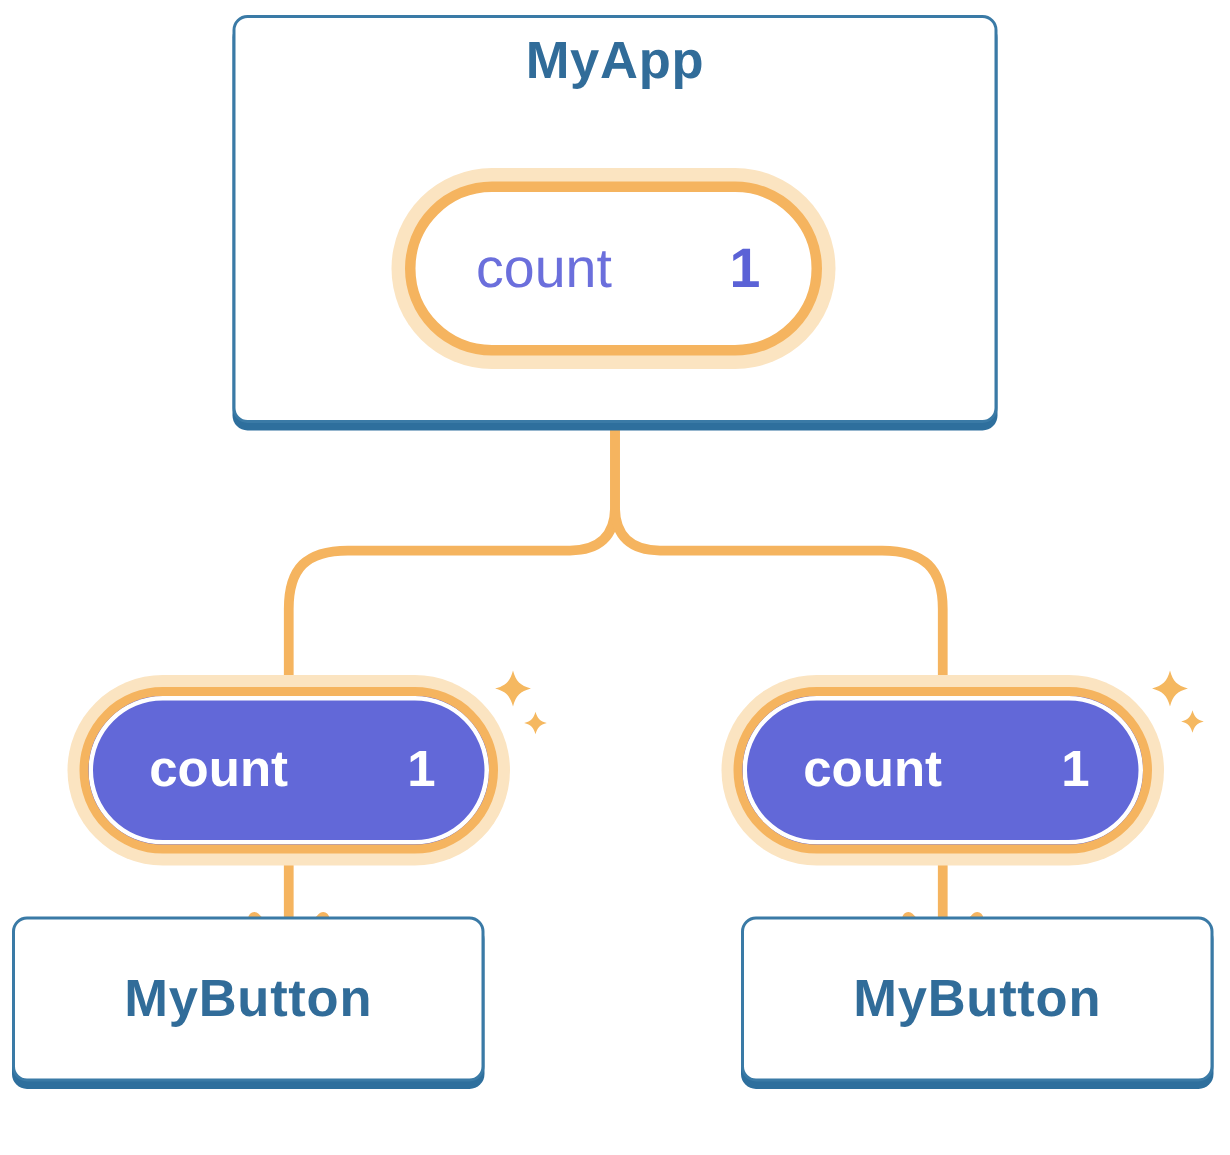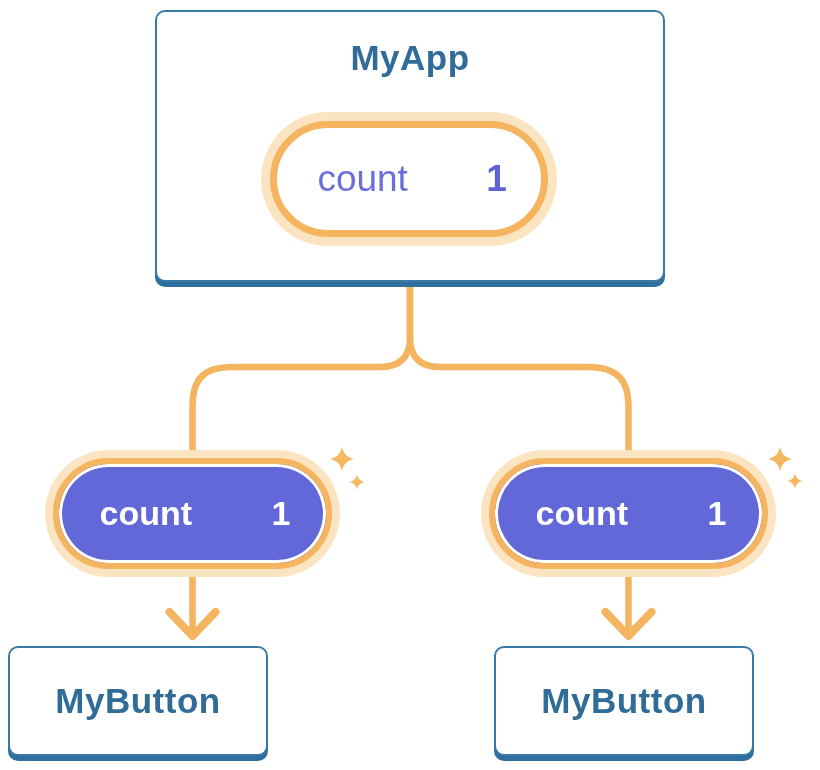--- a/index.html
+++ b/index.html
@@ -11,24 +11,24 @@
   .branch{fill:none;stroke:var(--orange);stroke-width:6.5;stroke-linecap:round;}
   .arrowhead{fill:none;stroke:var(--orange);stroke-width:8;stroke-linecap:round;stroke-linejoin:round;}
 
   .card{
     position:absolute;box-sizing:border-box;background:#ffffff;
     border:2.5px solid var(--card-border);border-radius:10px;
     box-shadow:0 5px 0 var(--card-shadow);z-index:1;
   }
   .card-root{left:155px;top:10px;width:510px;height:272px;}
   .card-title{
-    margin-top:26px;text-align:center;font-size:35px;font-weight:600;
+    margin-top:9px;text-align:center;font-size:35px;font-weight:600;
     color:var(--heading-text);letter-spacing:0.5px;
   }
-  .card-leaf{left:8px;top:646px;width:260px;height:110px;display:flex;align-items:center;justify-content:center;}
+  .card-leaf{left:8px;top:611px;width:315px;height:110px;display:flex;align-items:center;justify-content:center;}
   .card-leaf.right{left:494px;}
   .leaf-title{font-size:35px;font-weight:600;color:var(--heading-text);letter-spacing:0.5px;}
 
   .pill{
     position:absolute;box-sizing:border-box;display:flex;align-items:center;
     overflow:hidden;z-index:2;
   }
   .pill-state{
     left:270px;top:121px;width:278px;height:116px;border-radius:60px;
     background:#ffffff;border:7px solid var(--orange);

